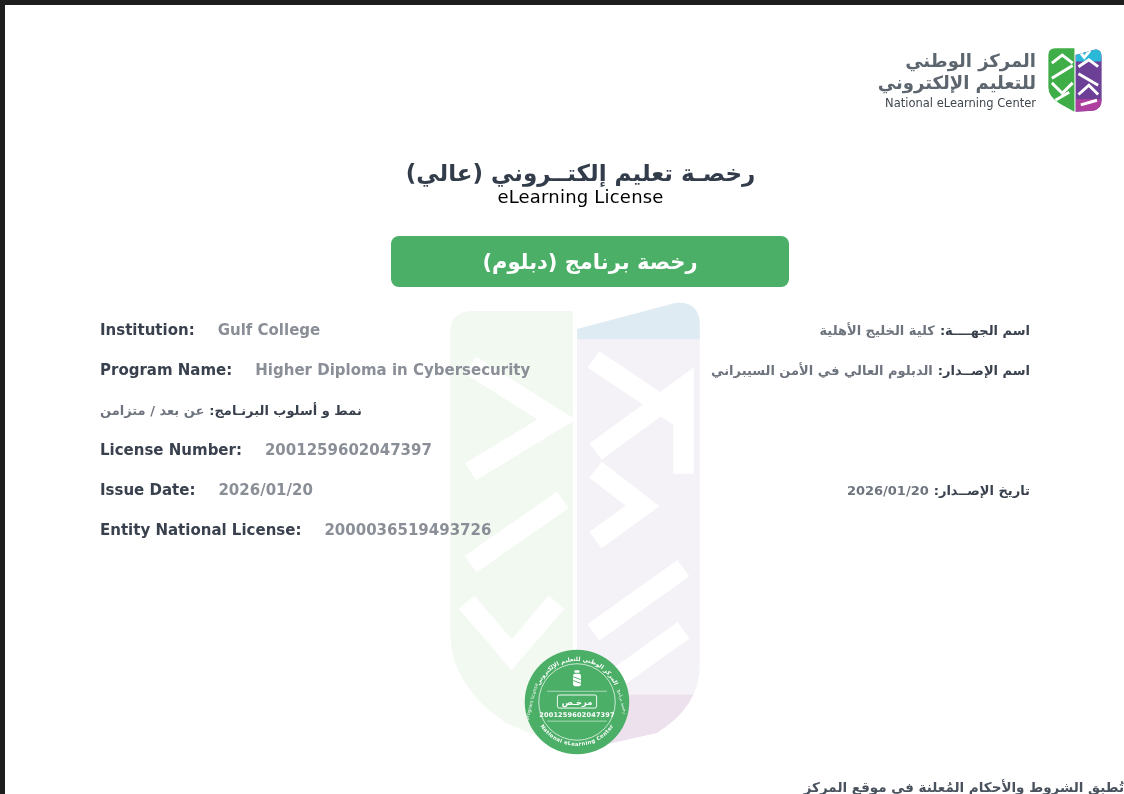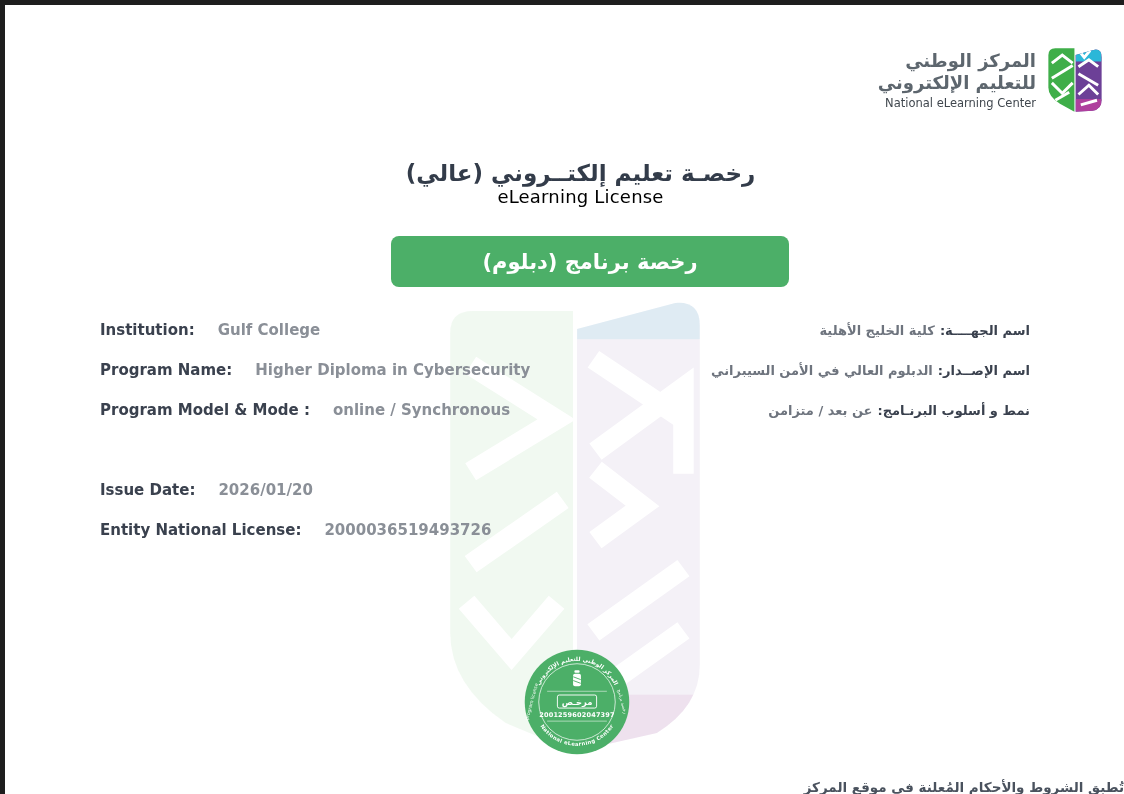--- a/index.html
+++ b/index.html
@@ -118,27 +118,28 @@
   <section class="details">
     <div class="detail-row">
       <div class="d-en"><span class="lbl">Institution:</span><span class="val">Gulf College</span></div>
       <div class="d-ar"><span class="lbl">اسم الجهــــة:</span><span class="val">كلية الخليج الأهلية</span></div>
     </div>
     <div class="detail-row">
       <div class="d-en"><span class="lbl">Program Name:</span><span class="val">Higher Diploma in Cybersecurity</span></div>
       <div class="d-ar"><span class="lbl">اسم الإصــدار:</span><span class="val">الدبلوم العالي في الأمن السيبراني</span></div>
     </div>
     <div class="detail-row">
-      <div class="d-en"><span class="lbl">Program Model &amp; Mode :</span><span class="val">online / Synchronous</span></div>
       <div class="d-ar"><span class="lbl">نمط و أسلوب البرنـامج:</span><span class="val">عن بعد / متزامن</span></div>
     </div>
     <div class="detail-row">
+      <div class="d-en"><span class="lbl">License Number:</span><span class="val">2001259602047397</span></div>
     </div>
     <div class="detail-row">
       <div class="d-en"><span class="lbl">Issue Date:</span><span class="val">2026/01/20</span></div>
+      <div class="d-ar"><span class="lbl">تاريخ الإصــدار:</span><span class="val">2026/01/20</span></div>
     </div>
     <div class="detail-row">
       <div class="d-en"><span class="lbl">Entity National License:</span><span class="val">2000036519493726</span></div>
     </div>
   </section>
 
   <div class="seal">
     <svg width="112" height="112" viewBox="0 0 120 120" aria-hidden="true">
       <defs>
         <path id="arcTop" d="M 16 60 A 44 44 0 0 1 104 60"></path>

